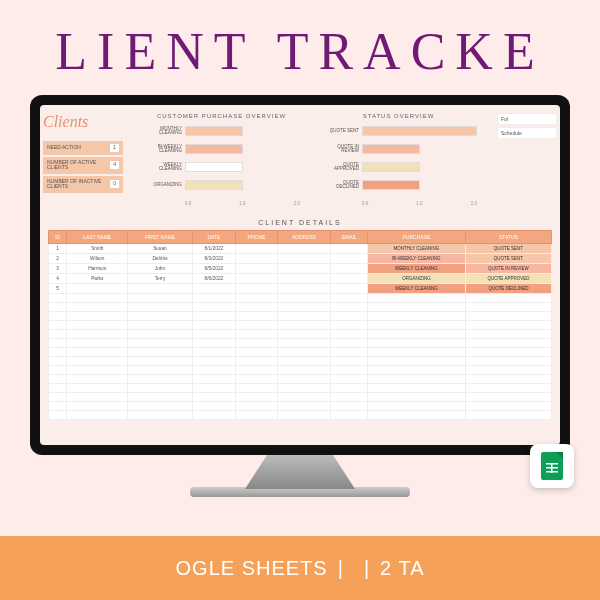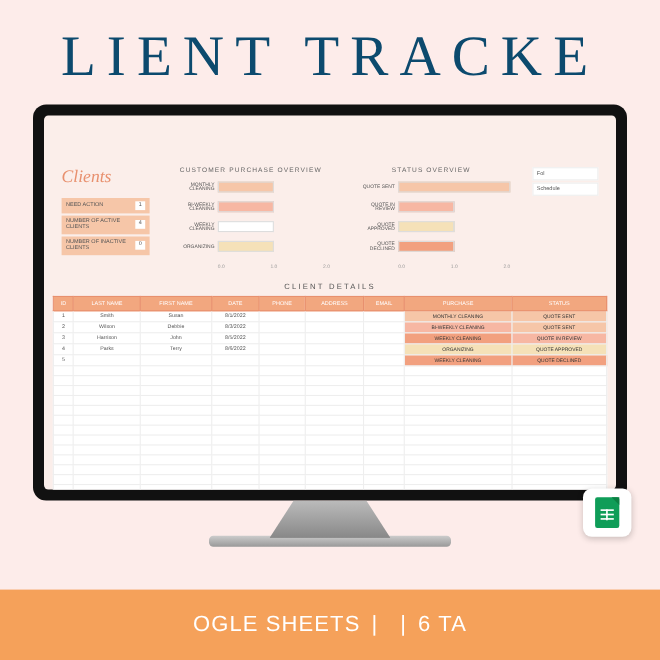--- a/index.html
+++ b/index.html
@@ -7,21 +7,21 @@
     width: 600px; height: 600px;
     background: #fdecea;
     font-family: Arial, Helvetica, sans-serif;
     overflow: hidden;
     position: relative;
   }
   .hero-title {
     font-family: Georgia, 'Times New Roman', serif;
     font-size: 52px;
     letter-spacing: 10px;
-    color: #0c4a6e;
+    color: #701a75;
     text-align: center;
     padding: 22px 0 14px;
     font-weight: 400;
   }
   
   .monitor {
     width: 540px;
     margin: 0 auto;
     background: #111;
     border-radius: 12px;
@@ -34,24 +34,23 @@
     height: 340px;
     border-radius: 4px;
     overflow: hidden;
     font-size: 6px;
     color: #555;
     position: relative;
   }
   
   .dash {
     display: flex;
-    padding: 8px 16px 4px;
+    padding: 8px 3px 4px;
     gap: 20px;
     height: 110px;
-    margin-top: 39px;
   }
   .brand-col { width: 80px; }
   .brand {
     font-family: Georgia, serif;
     font-style: italic;
     font-size: 16px;
     color: #e8906e;
     margin-bottom: 10px;
   }
   .stat {
@@ -560,14 +559,14 @@
 <div class="foot"></div>
 
 <div class="sheets-badge">
   <div class="sheets-icon"></div>
 </div>
 
 <div class="strip" id="strip">
     <span>OGLE SHEETS</span>
     <span class="sep">|</span>
     <span class="sep">|</span>
-    <span>6 TA</span>
+    <span>2 TA</span>
   </div>
 
 </body></html>

